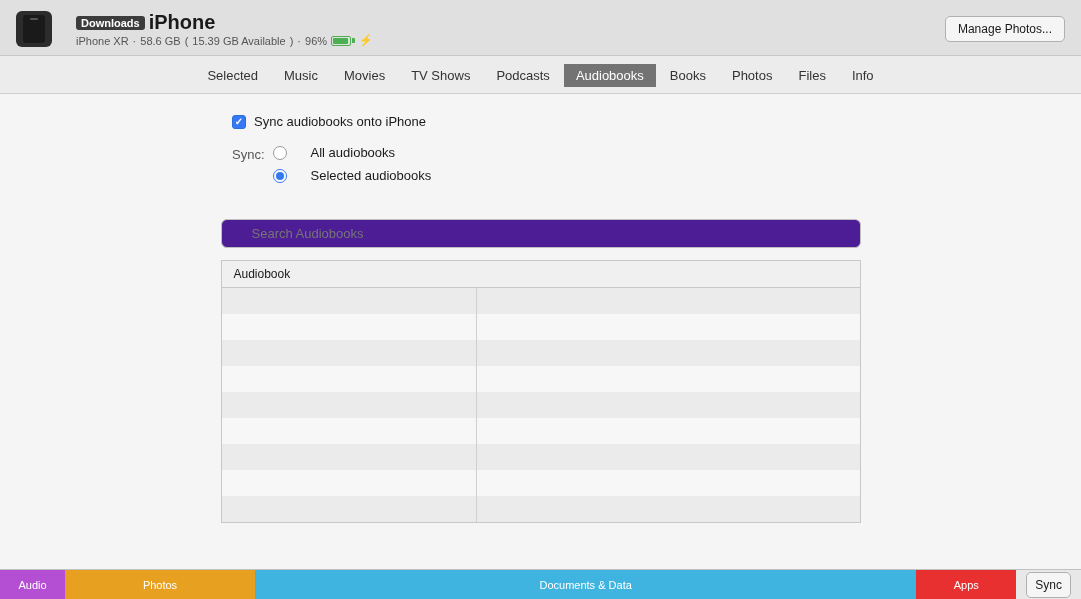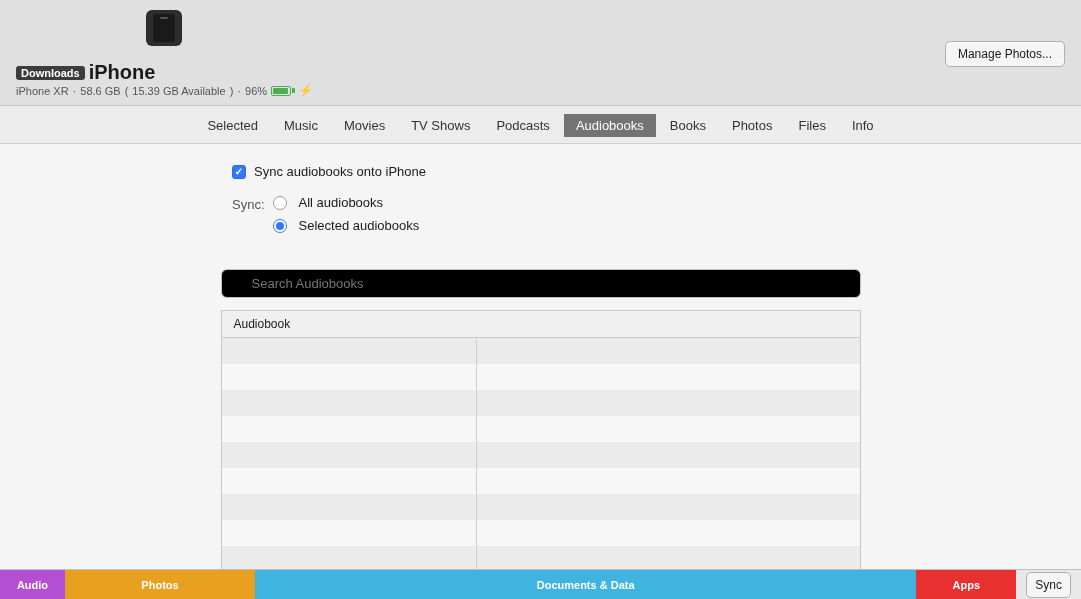--- a/index.html
+++ b/index.html
@@ -18,23 +18,22 @@
     .header {
       background: #e0e0e0;
       padding: 10px 16px 8px 16px;
       display: flex;
       align-items: center;
       justify-content: space-between;
       border-bottom: 1px solid #c8c8c8;
     }
     .device-info {
       display: flex;
-      align-items: center;
-      gap: 14px;
-      flex-direction: column;
+      align-items: flex-end;
+      gap: 24px;
     }
     .device-icon {
       width: 36px;
       height: 36px;
       background: #2c2c2c;
       border-radius: 6px;
       display: flex;
       align-items: center;
       justify-content: center;
     }
@@ -174,21 +173,21 @@
     .sync-options {
       display: flex;
       flex-direction: column;
       gap: 8px;
       margin-left: 60px;
       margin-bottom: 18px;
     }
     .radio-row {
       display: flex;
       align-items: center;
-      gap: 12px;
+      gap: 24px;
     }
     .radio-btn {
       width: 14px;
       height: 14px;
       border-radius: 50%;
       border: 1.5px solid #999;
       background: #fff;
       display: inline-block;
       position: relative;
     }
@@ -209,21 +208,21 @@
     }
     .radio-label {
       font-size: 13px;
       color: #1a1a1a;
     }
     .search-bar {
       width: 100%;
       padding: 6px 12px 6px 30px;
       border: 1px solid #c0c0c0;
       border-radius: 6px;
-      background: #000000;
+      background: #4c1d95;
       font-size: 13px;
       color: #999;
       outline: none;
       position: relative;
     }
     .search-wrapper {
       position: relative;
       max-width: 640px;
       margin: 0 auto 12px;
     }
@@ -290,21 +289,21 @@
       display: flex;
       flex: 1;
       height: 100%;
     }
     .seg {
       display: flex;
       align-items: center;
       justify-content: center;
       font-size: 11px;
       color: #fff;
-      font-weight: 700;
+      font-weight: 400;
       overflow: hidden;
       white-space: nowrap;
     }
     .seg-audio { background: #b44fd4; flex: 0 0 65px; }
     .seg-photos { background: #e8a020; flex: 0 0 190px; }
     .seg-apps { background: #e83030; flex: 0 0 100px; }
     .seg-docs { background: #40b4e0; flex: 1; }
 
     .sync-btn-area {
       display: flex;

